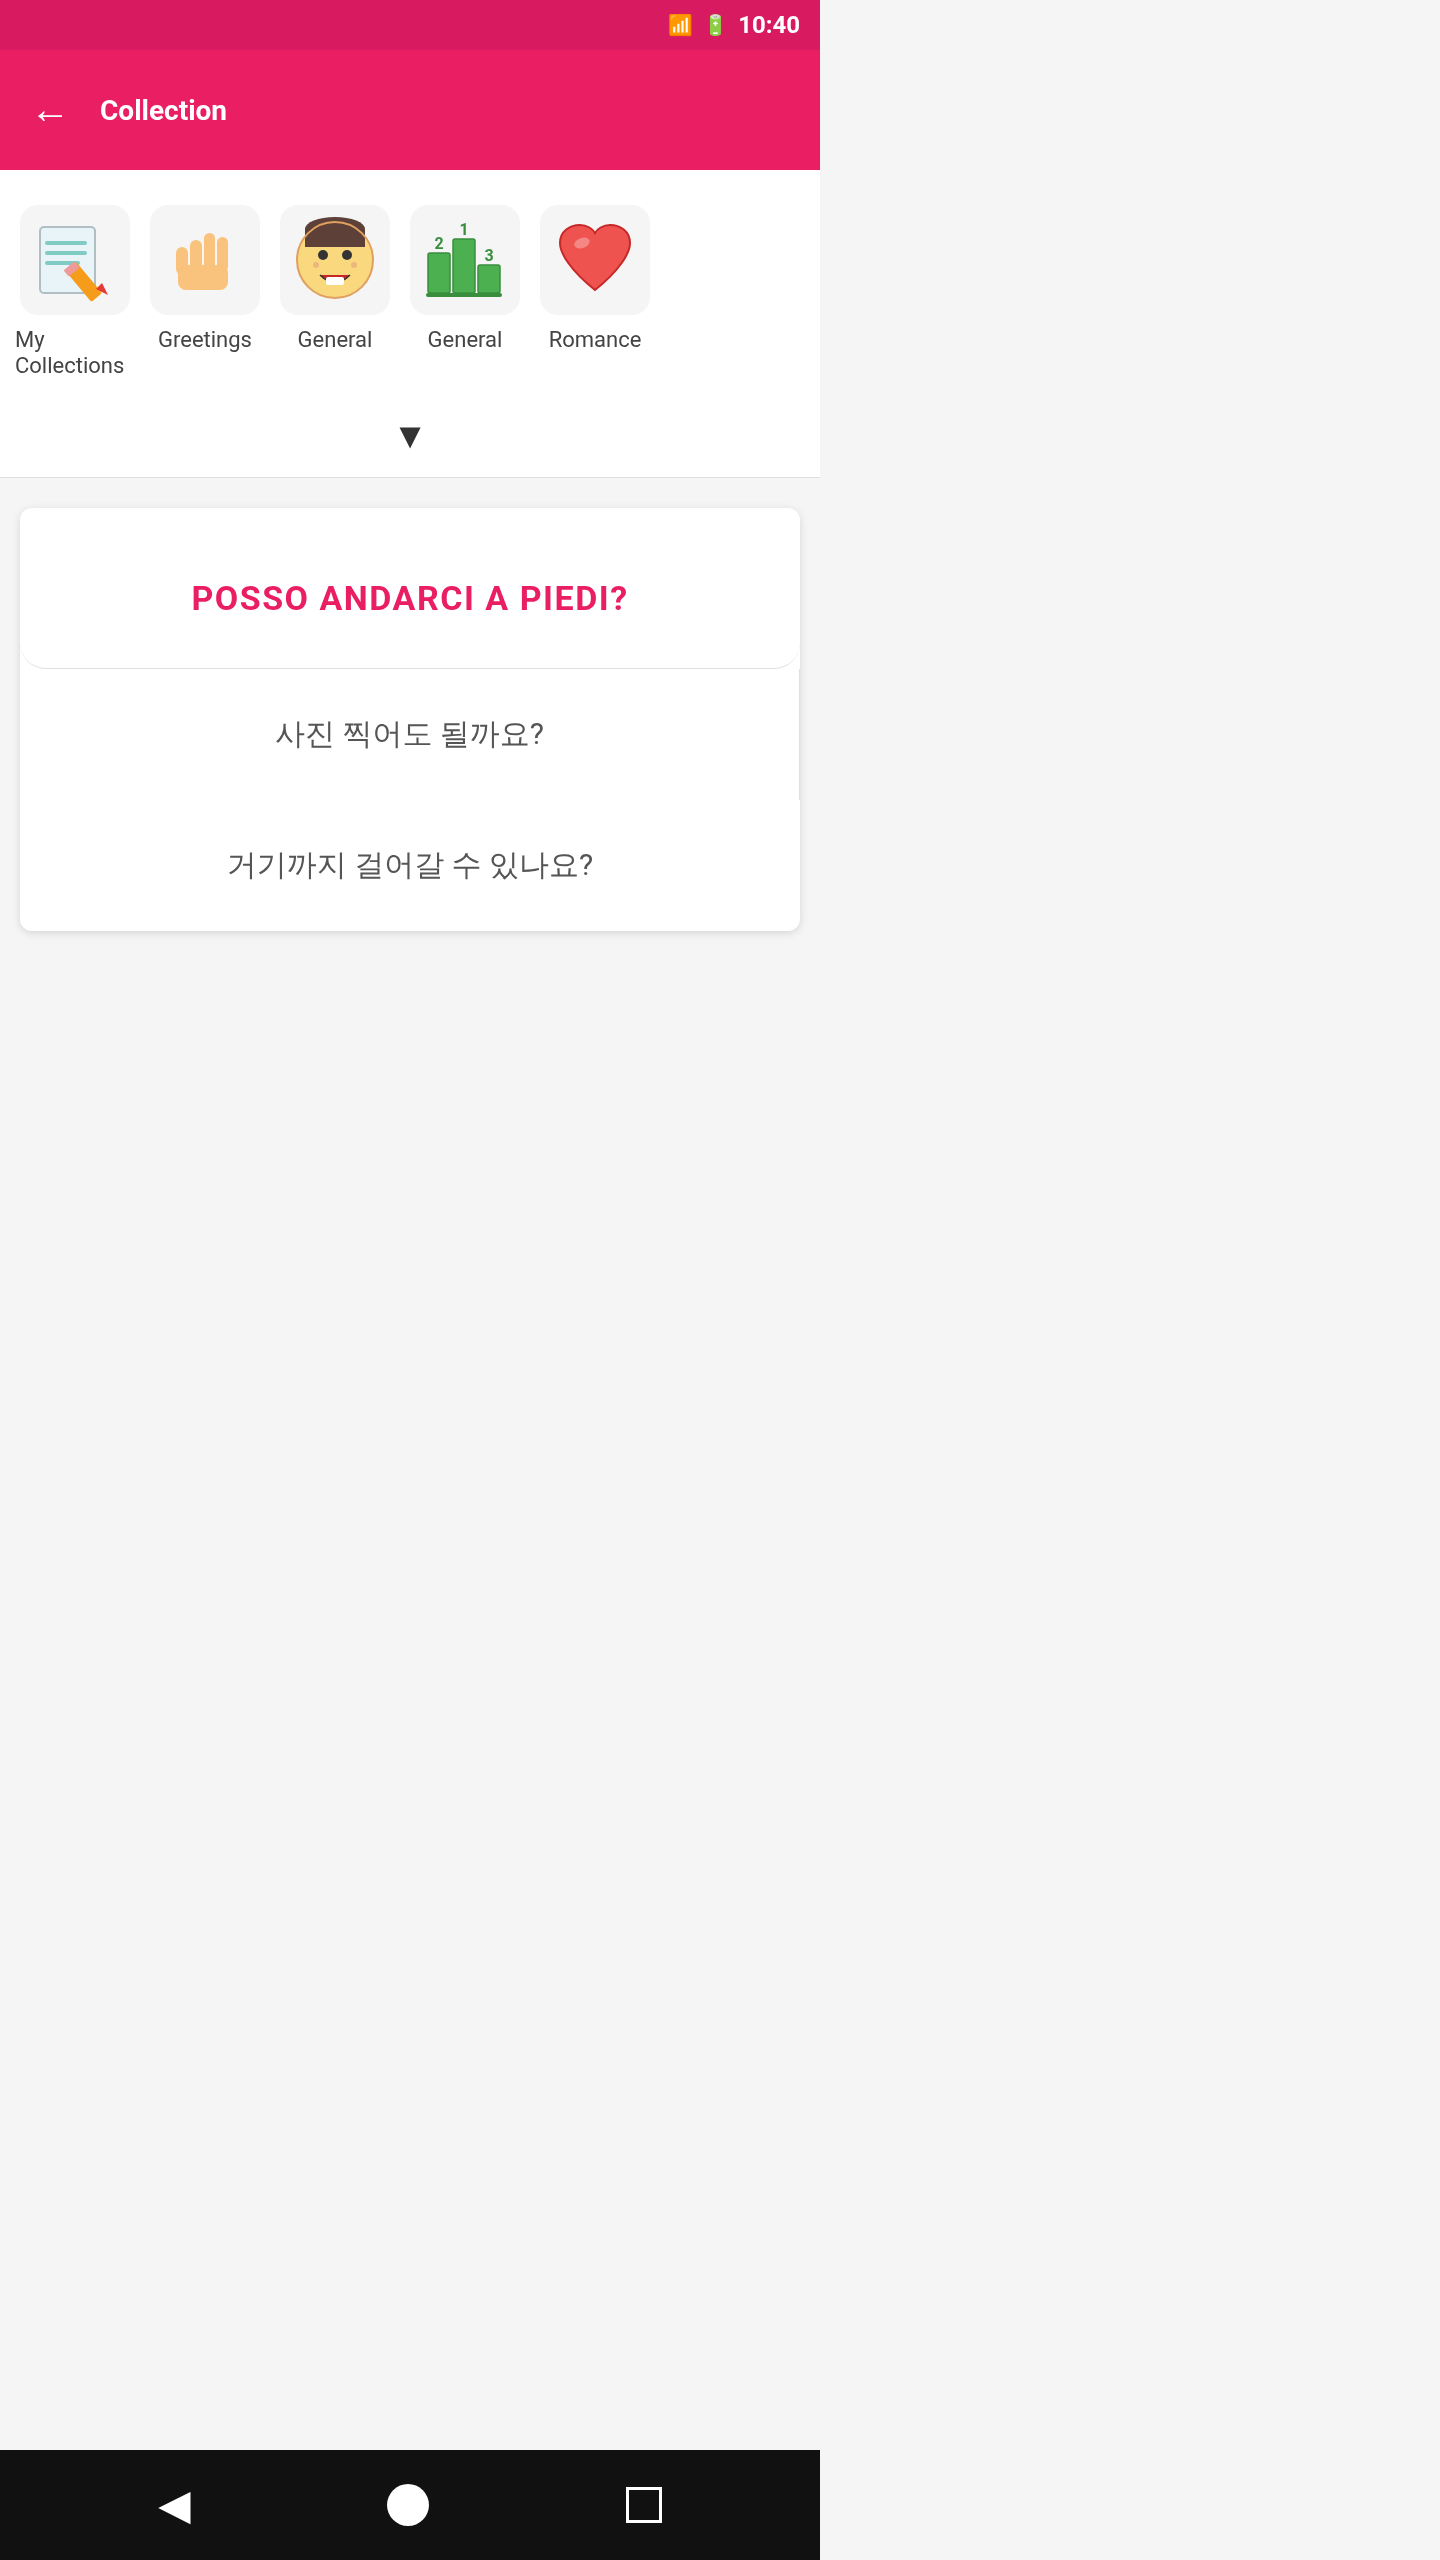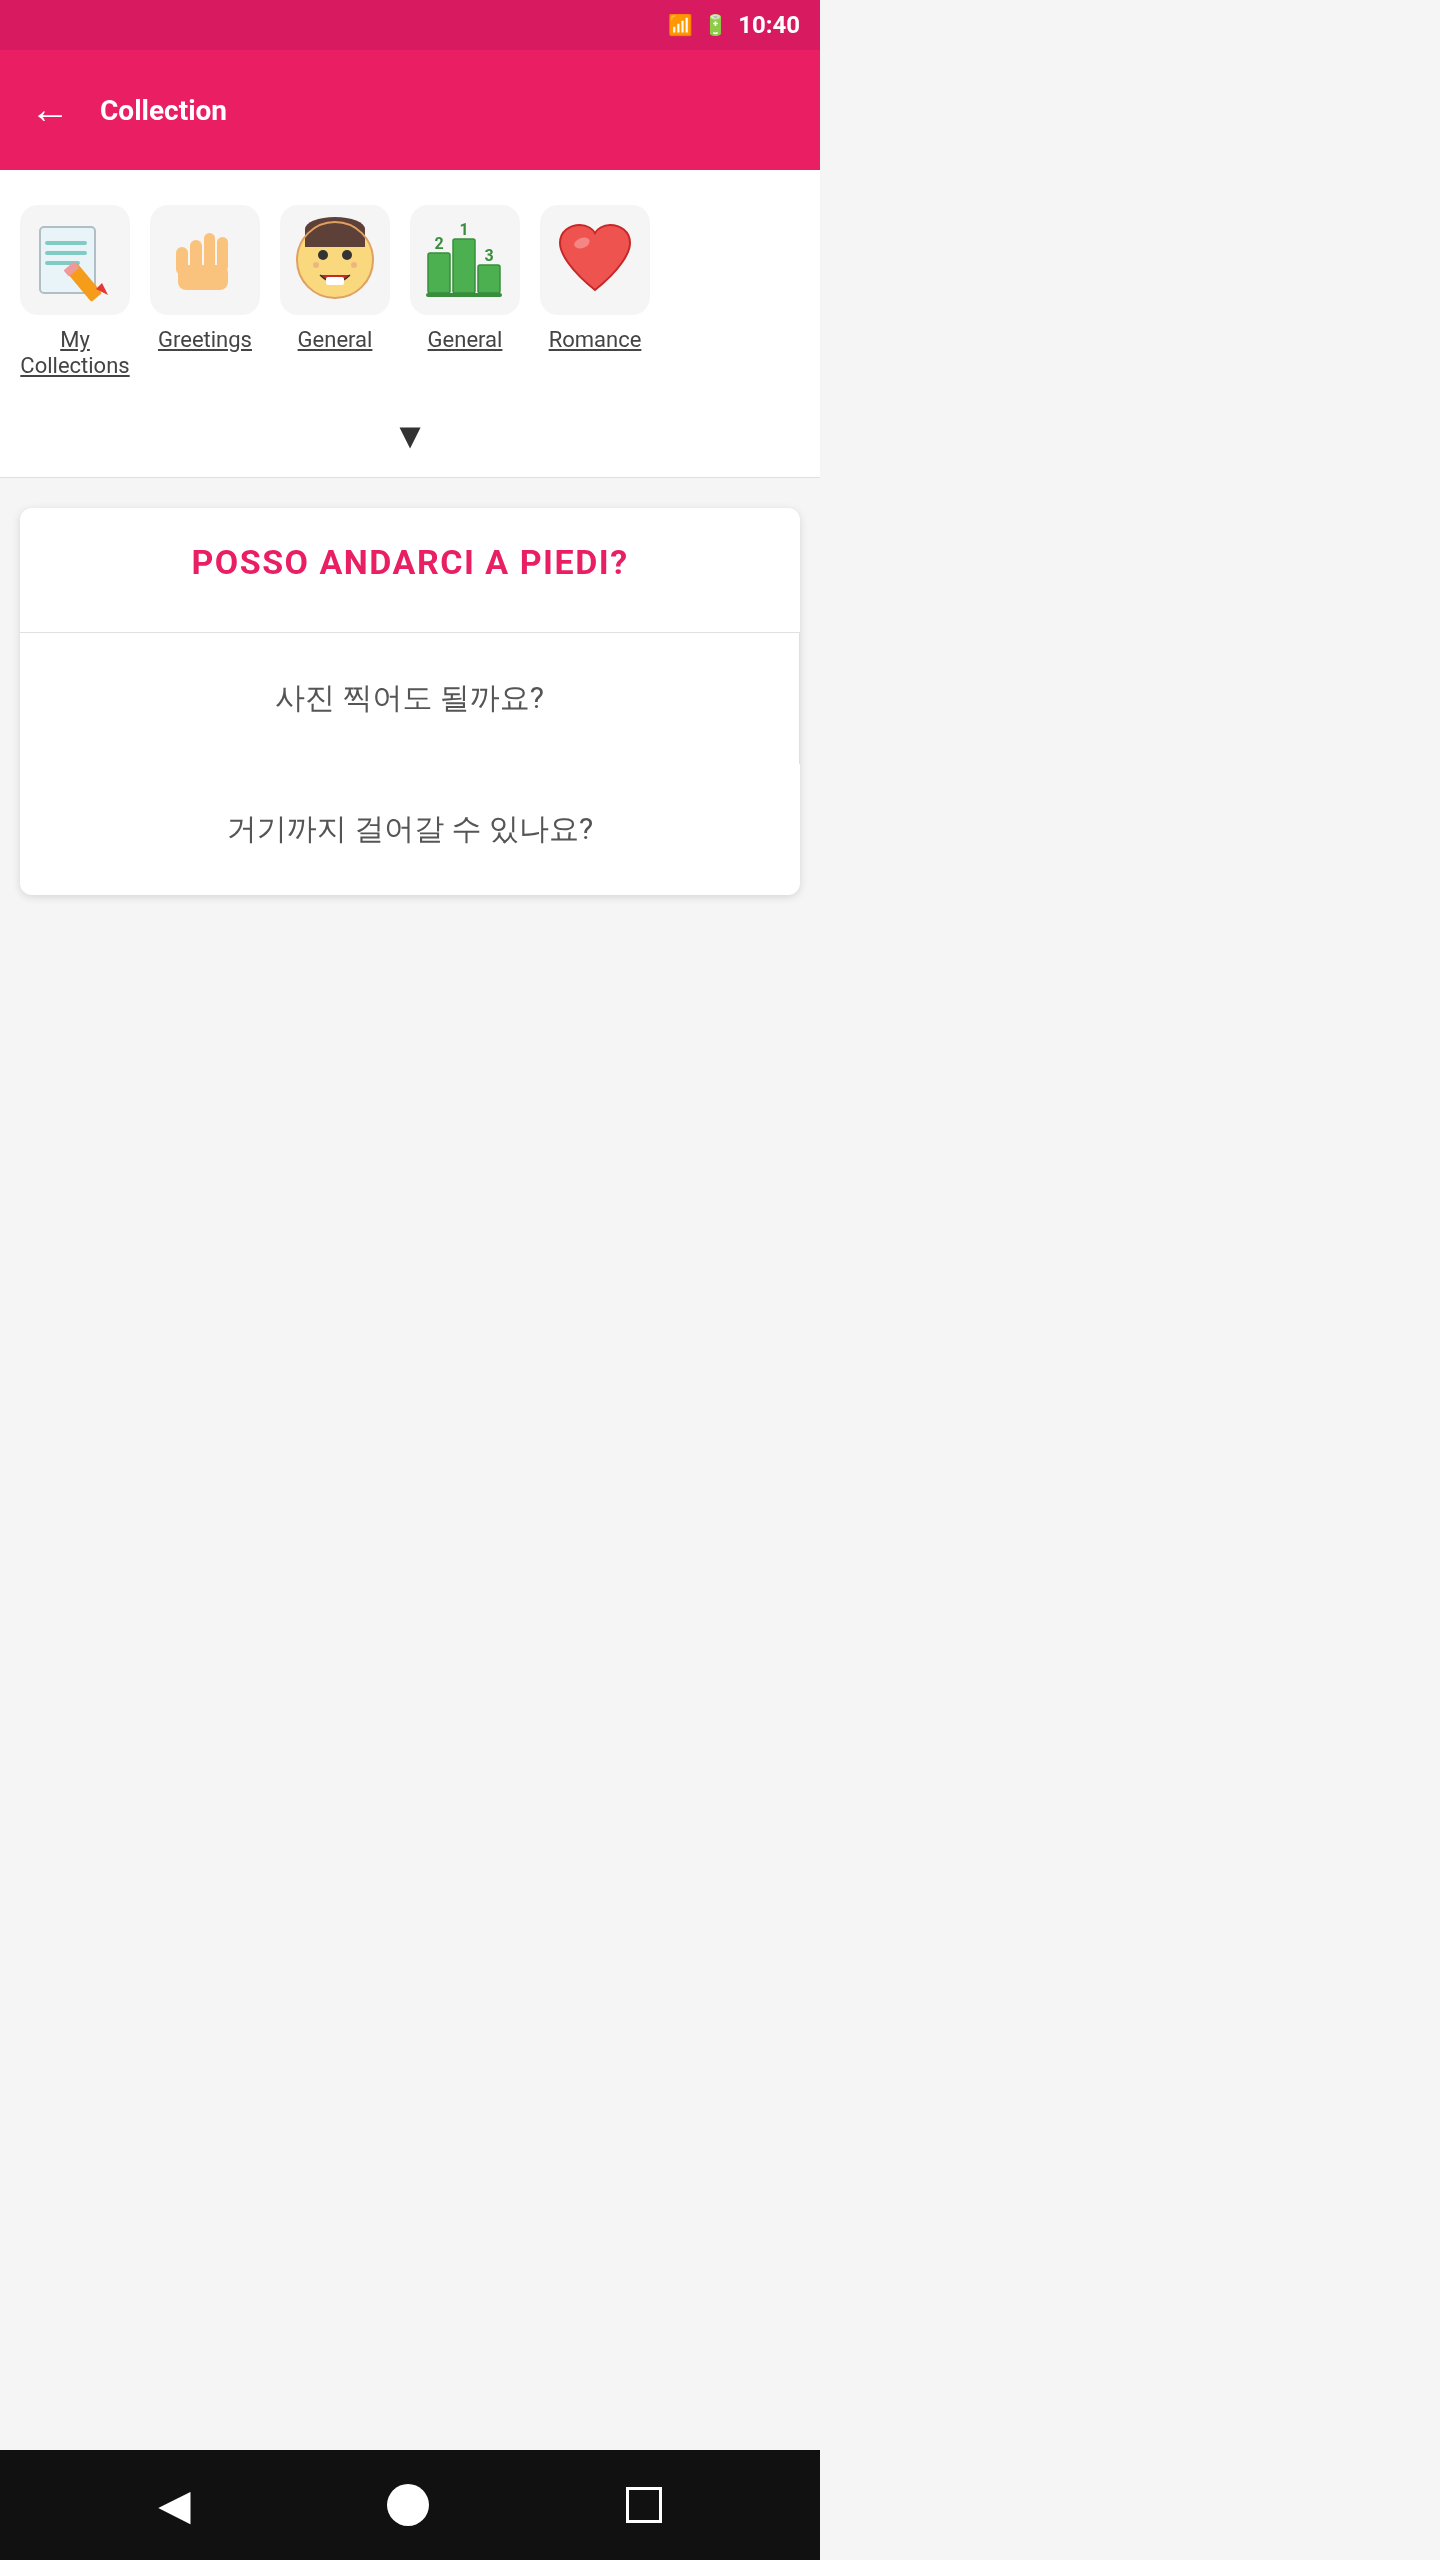--- a/index.html
+++ b/index.html
@@ -85,24 +85,22 @@
       align-items: center;
       justify-content: center;
       border-radius: 18px;
       overflow: hidden;
       margin-bottom: 12px;
       background: #f5f5f5;
     }
     .category-label {
       font-size: 22px;
       color: #444;
-      text-align: center;
       line-height: 1.2;
       word-break: break-word;
-      text-decoration: underline;
     }
 
     
     .icon-svg {
       width: 90px;
       height: 90px;
     }
 
     
     .chevron-row {
@@ -119,23 +117,24 @@
 
     
     .card-section {
       background: white;
       margin: 30px 20px;
       border-radius: 12px;
       box-shadow: 0 2px 8px rgba(0,0,0,0.13);
       overflow: hidden;
     }
     .card-question {
-      padding: 34px 30px 50px 30px;
+      padding: 70px 30px 50px 30px;
       text-align: center;
       border-bottom: 1.5px solid #e0e0e0;
+      border-radius: 26px;
     }
     .card-question-text {
       font-size: 34px;
       font-weight: bold;
       color: #e91e63;
       letter-spacing: 1.5px;
     }
     .card-answers {
       display: flex;
       flex-direction: column;

